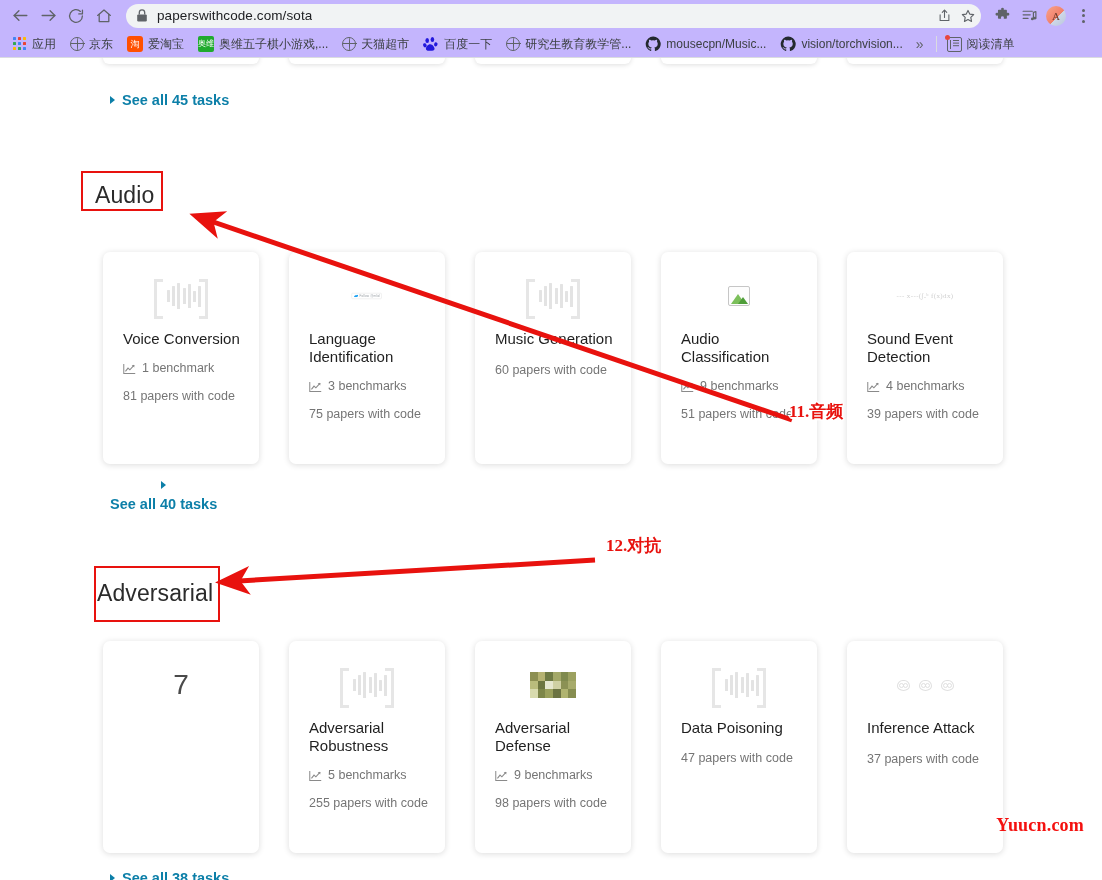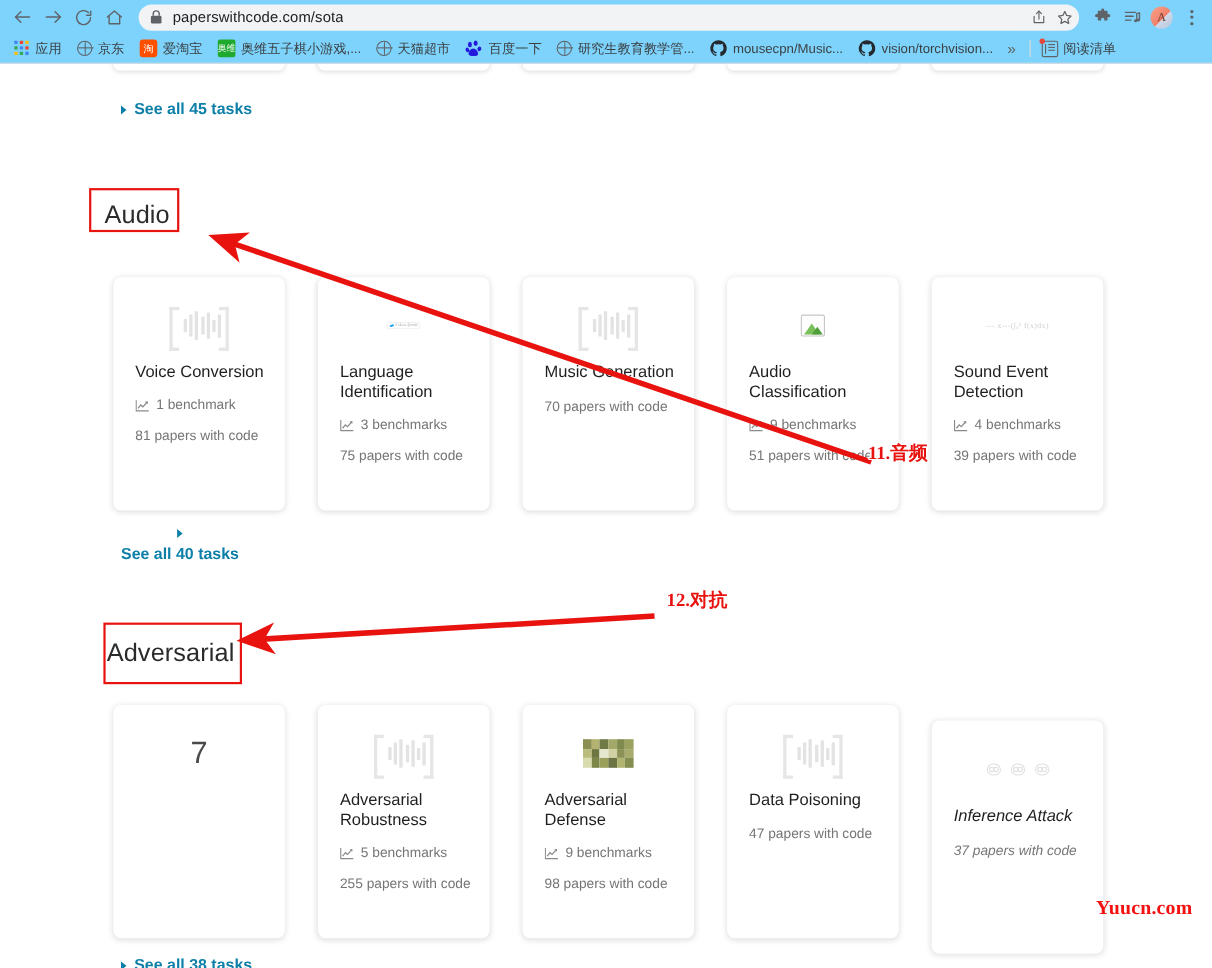--- a/index.html
+++ b/index.html
@@ -8,21 +8,21 @@
     width:1102px; height:880px;
     font-family:"Liberation Sans", sans-serif;
     background:#ffffff;
     overflow:hidden;
     position:relative;
   }
 
   
   #browser-chrome{
     position:absolute; top:0; left:0; width:1102px; height:58px;
-    background:#7dd3fc; z-index:50;
+    background:#c4b5fd; z-index:50;
   }
   #toolbar-row{
     position:relative; height:31px; width:100%;
     display:flex; align-items:center; padding:0 6px;
   }
   .nav-btn{
     width:28px; height:28px; display:flex; align-items:center; justify-content:center;
     border-radius:50%; flex:0 0 auto; cursor:default;
   }
   .nav-btn svg{ display:block; }
@@ -463,21 +463,21 @@
               <i style="height:26px"></i>
               <i style="height:16px"></i>
             <i style="height:24px"></i>
               <i style="height:11px"></i>
               <i style="height:21px"></i>
           </div>
         </div>
       </div>
       <div class="card-body">
         <div class="card-title">Music Generation</div>
-        <div class="card-papers" style="margin-top:14px;">70 papers with code</div>
+        <div class="card-papers" style="margin-top:14px;">60 papers with code</div>
       </div>
     </div>
 
     <div class="card" style="left:661px; top:194px;">
       <div class="card-thumb">
         <div class="broken-img"></div>
       </div>
       <div class="card-body">
         <div class="card-title">Audio Classification</div>
         <div class="card-bench">
@@ -601,21 +601,21 @@
               <i style="height:21px"></i>
           </div>
         </div>
       </div>
       <div class="card-body">
         <div class="card-title">Data Poisoning</div>
         <div class="card-papers" style="">47 papers with code</div>
       </div>
     </div>
 
-    <div class="card" style="left:847px; top:597px;font-style:italic;">
+    <div class="card" style="left:847px; top:583px;">
       <div class="card-thumb">
         <div class="owl-row">
           <span class="owl"></span>
           <span class="owl"></span>
           <span class="owl"></span>
         </div>
       </div>
       <div class="card-body">
         <div class="card-title">Inference Attack</div>
         <div class="card-papers" style="margin-top:14px;">37 papers with code</div>

